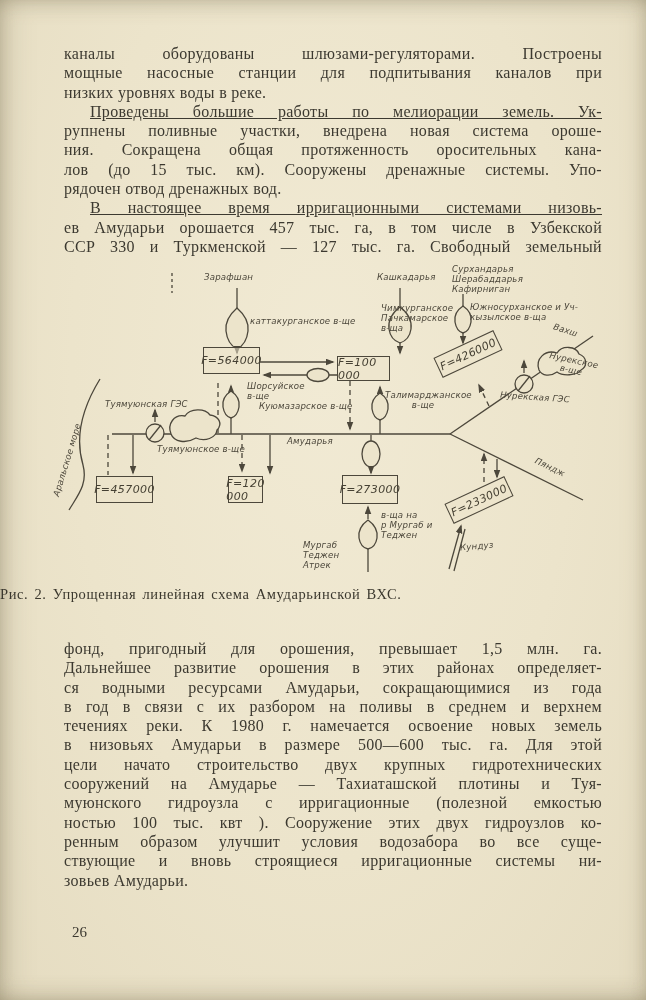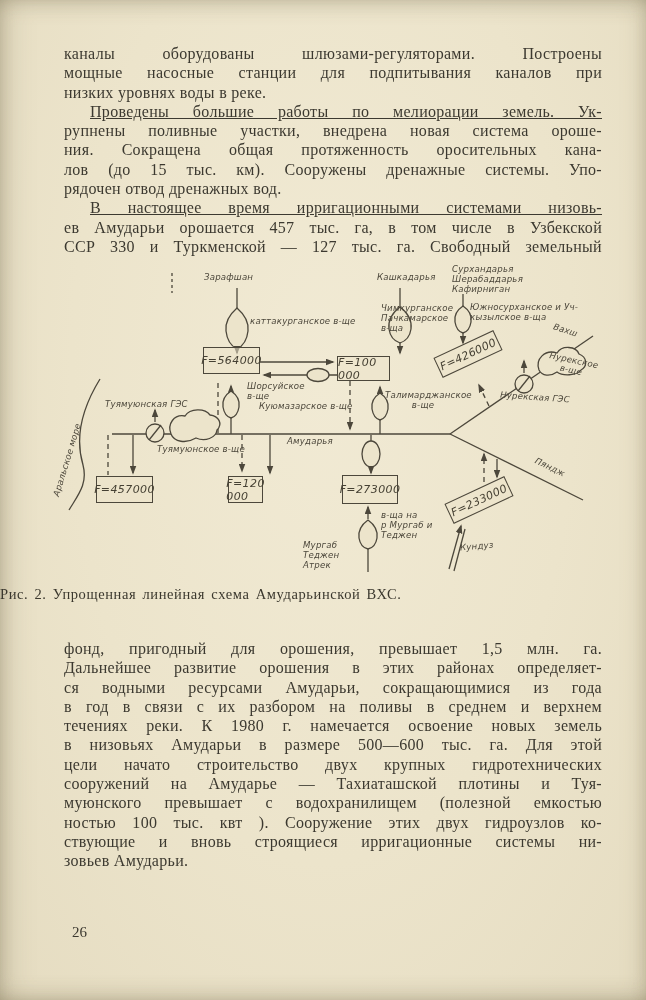--- a/index.html
+++ b/index.html
@@ -173,21 +173,22 @@
   <div class="tblock" style="top:639px">
       <div class="para">
         <div class="tline">фонд, пригодный для орошения, превышает 1,5 млн. га.</div>
         <div class="tline">Дальнейшее развитие орошения в этих районах определяет-</div>
         <div class="tline">ся водными ресурсами Амударьи, сокращающимися из года</div>
         <div class="tline">в год в связи с их разбором на поливы в среднем и верхнем</div>
         <div class="tline">течениях реки. К 1980 г. намечается освоение новых земель</div>
         <div class="tline">в низовьях Амударьи в размере 500—600 тыс. га. Для этой</div>
         <div class="tline">цели начато строительство двух крупных гидротехнических</div>
         <div class="tline">сооружений на Амударье — Тахиаташской плотины и Туя-</div>
-        <div class="tline">муюнского превышает с водохранилищем (полезной емкостью</div>
+        <div class="tline">муюнского гидроузла с ирригационные (полезной емкостью</div>
         <div class="tline">ностью 100 тыс. квт ). Сооружение этих двух гидроузлов ко-</div>
+        <div class="tline">ренным образом улучшит условия водозабора во все суще-</div>
         <div class="tline">ствующие и вновь строящиеся ирригационные системы ни-</div>
         <div class="tline last">зовьев Амударьи.</div>
       </div>
     </div>
 
   <div class="pageno">26</div>
 </div>
 
 </body></html>

